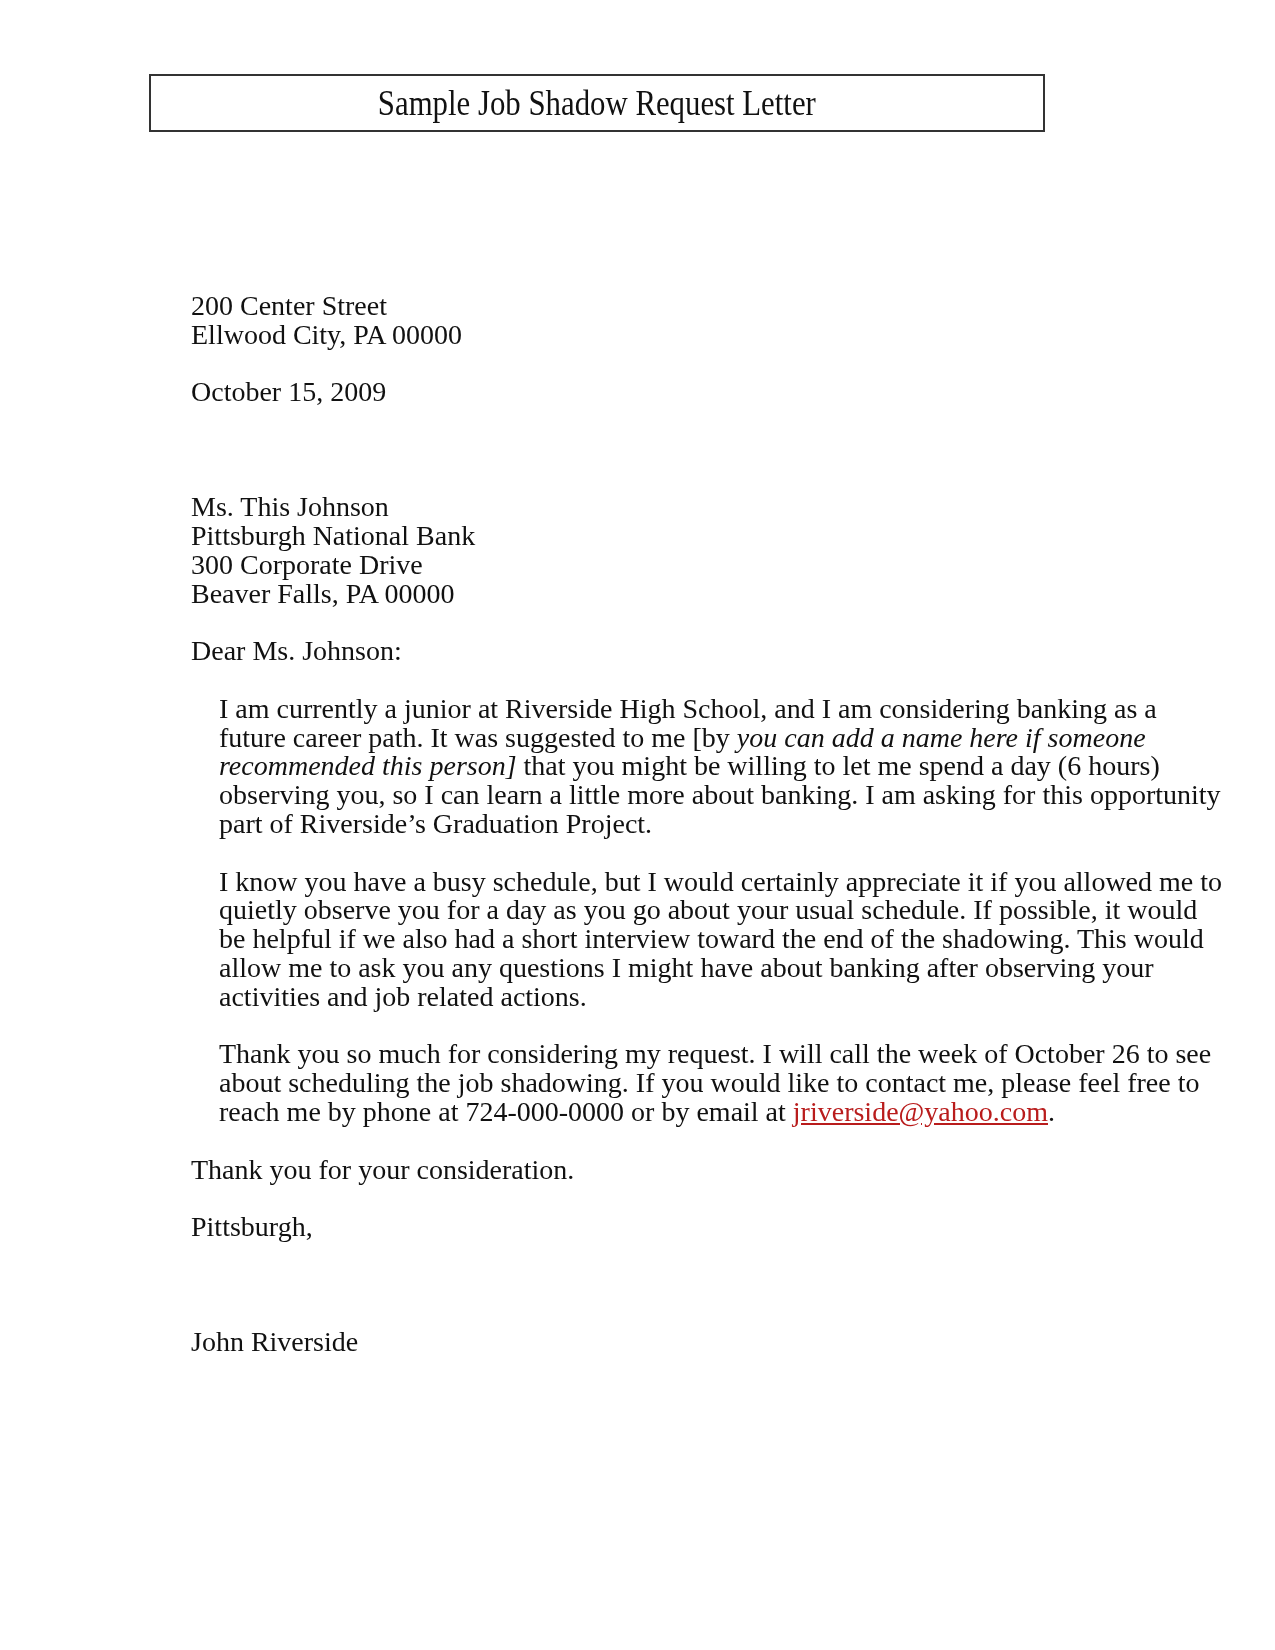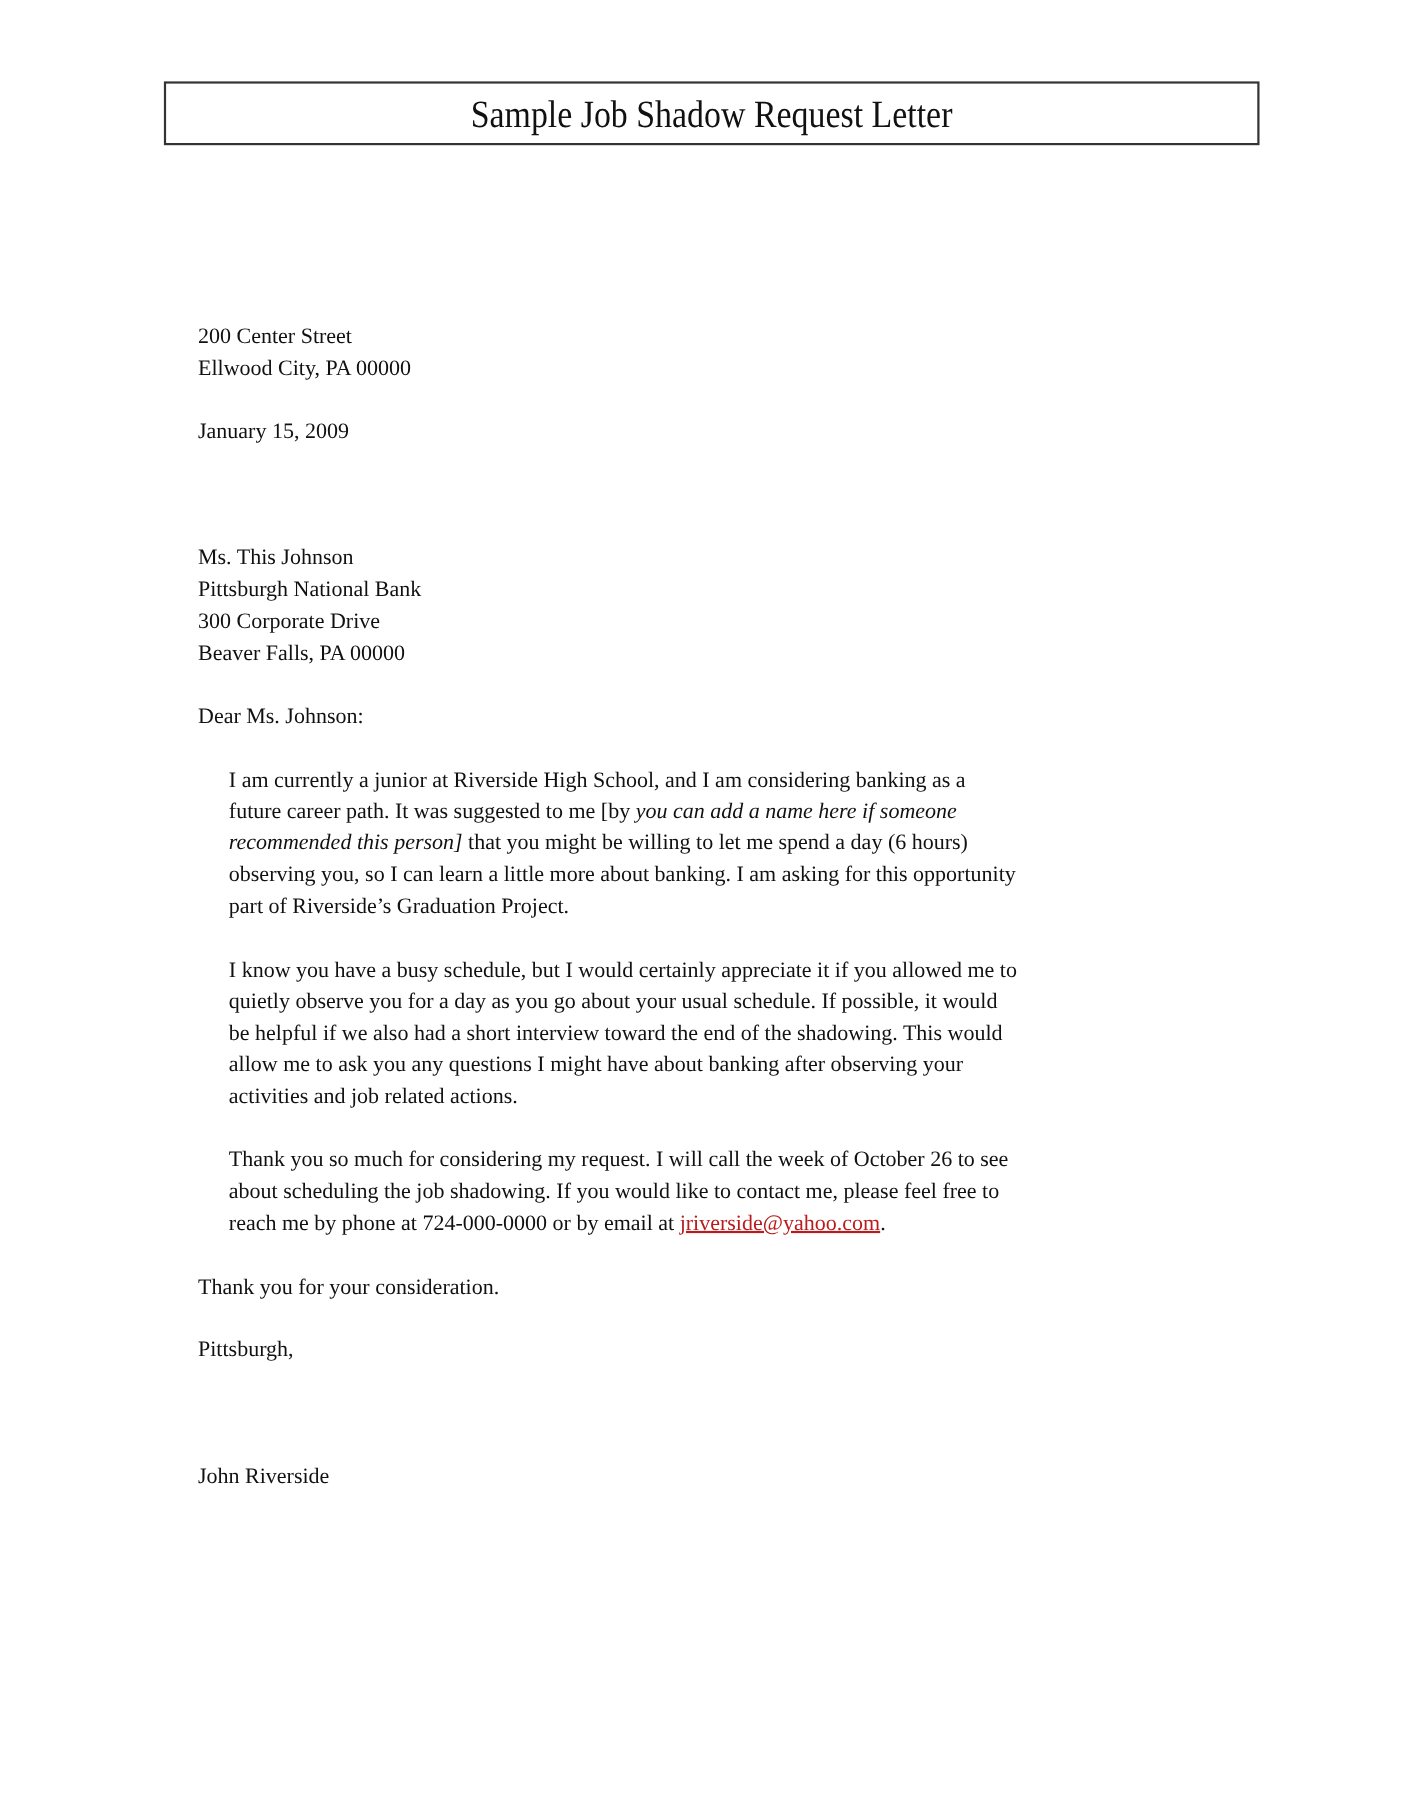--- a/index.html
+++ b/index.html
@@ -1,30 +1,30 @@
 <!DOCTYPE html>
 <html><head>
   <meta charset="utf-8">
   <style>
     html, body { margin: 0; padding: 0; background: #ffffff; }
     body {
       width: 1275px; height: 1650px; position: relative; overflow: hidden;
       font-family: "Liberation Serif", "DejaVu Serif", serif; color: #111111;
     }
     .title-box {
-      position: absolute; left: 149px; top: 74px; width: 996px; height: 58px;
+      position: absolute; left: 149px; top: 74px; width: 896px; height: 58px;
       border: 2px solid #333333; box-sizing: border-box;
       display: flex; align-items: center; justify-content: center;
     }
     .title {
       font-size: 35px; line-height: 1; letter-spacing: 0px; transform: scaleX(0.88);
     }
     .letter {
-      position: absolute; left: 180px; top: 292px; width: 920px;
-      font-size: 20px; line-height: 28.8px;
+      position: absolute; left: 191px; top: 292px; width: 920px;
+      font-size: 28px; line-height: 28.8px;
     }
     .line { display: block; white-space: nowrap; }
     .gap { display: block; height: 28.8px; }
     .gap-lg { display: block; height: 86px; }
     .gap-sig { display: block; height: 86px; }
     .para { display: block; white-space: normal; width: 920px; margin-left: 28px; }
     .para .line { white-space: nowrap; }
     em { }
     a.email { color: #b91c1c; text-decoration: underline; }
   </style>
@@ -34,21 +34,21 @@
 <div class="title-box">
   <span class="title">Sample Job Shadow Request Letter</span>
 </div>
 
 <div class="letter">
   <div>
     <span class="line">200 Center Street</span>
     <span class="line">Ellwood City, PA 00000</span>
   </div>
   <span class="gap"></span>
-  <span class="line">January 15, 2009</span>
+  <span class="line">October 15, 2009</span>
   <span class="gap-lg"></span>
 
   <div>
     <span class="line">Ms. This Johnson</span>
     <span class="line">Pittsburgh National Bank</span>
     <span class="line">300 Corporate Drive</span>
     <span class="line">Beaver Falls, PA 00000</span>
   </div>
   <span class="gap"></span>
   <span class="line">Dear Ms. Johnson:</span>

